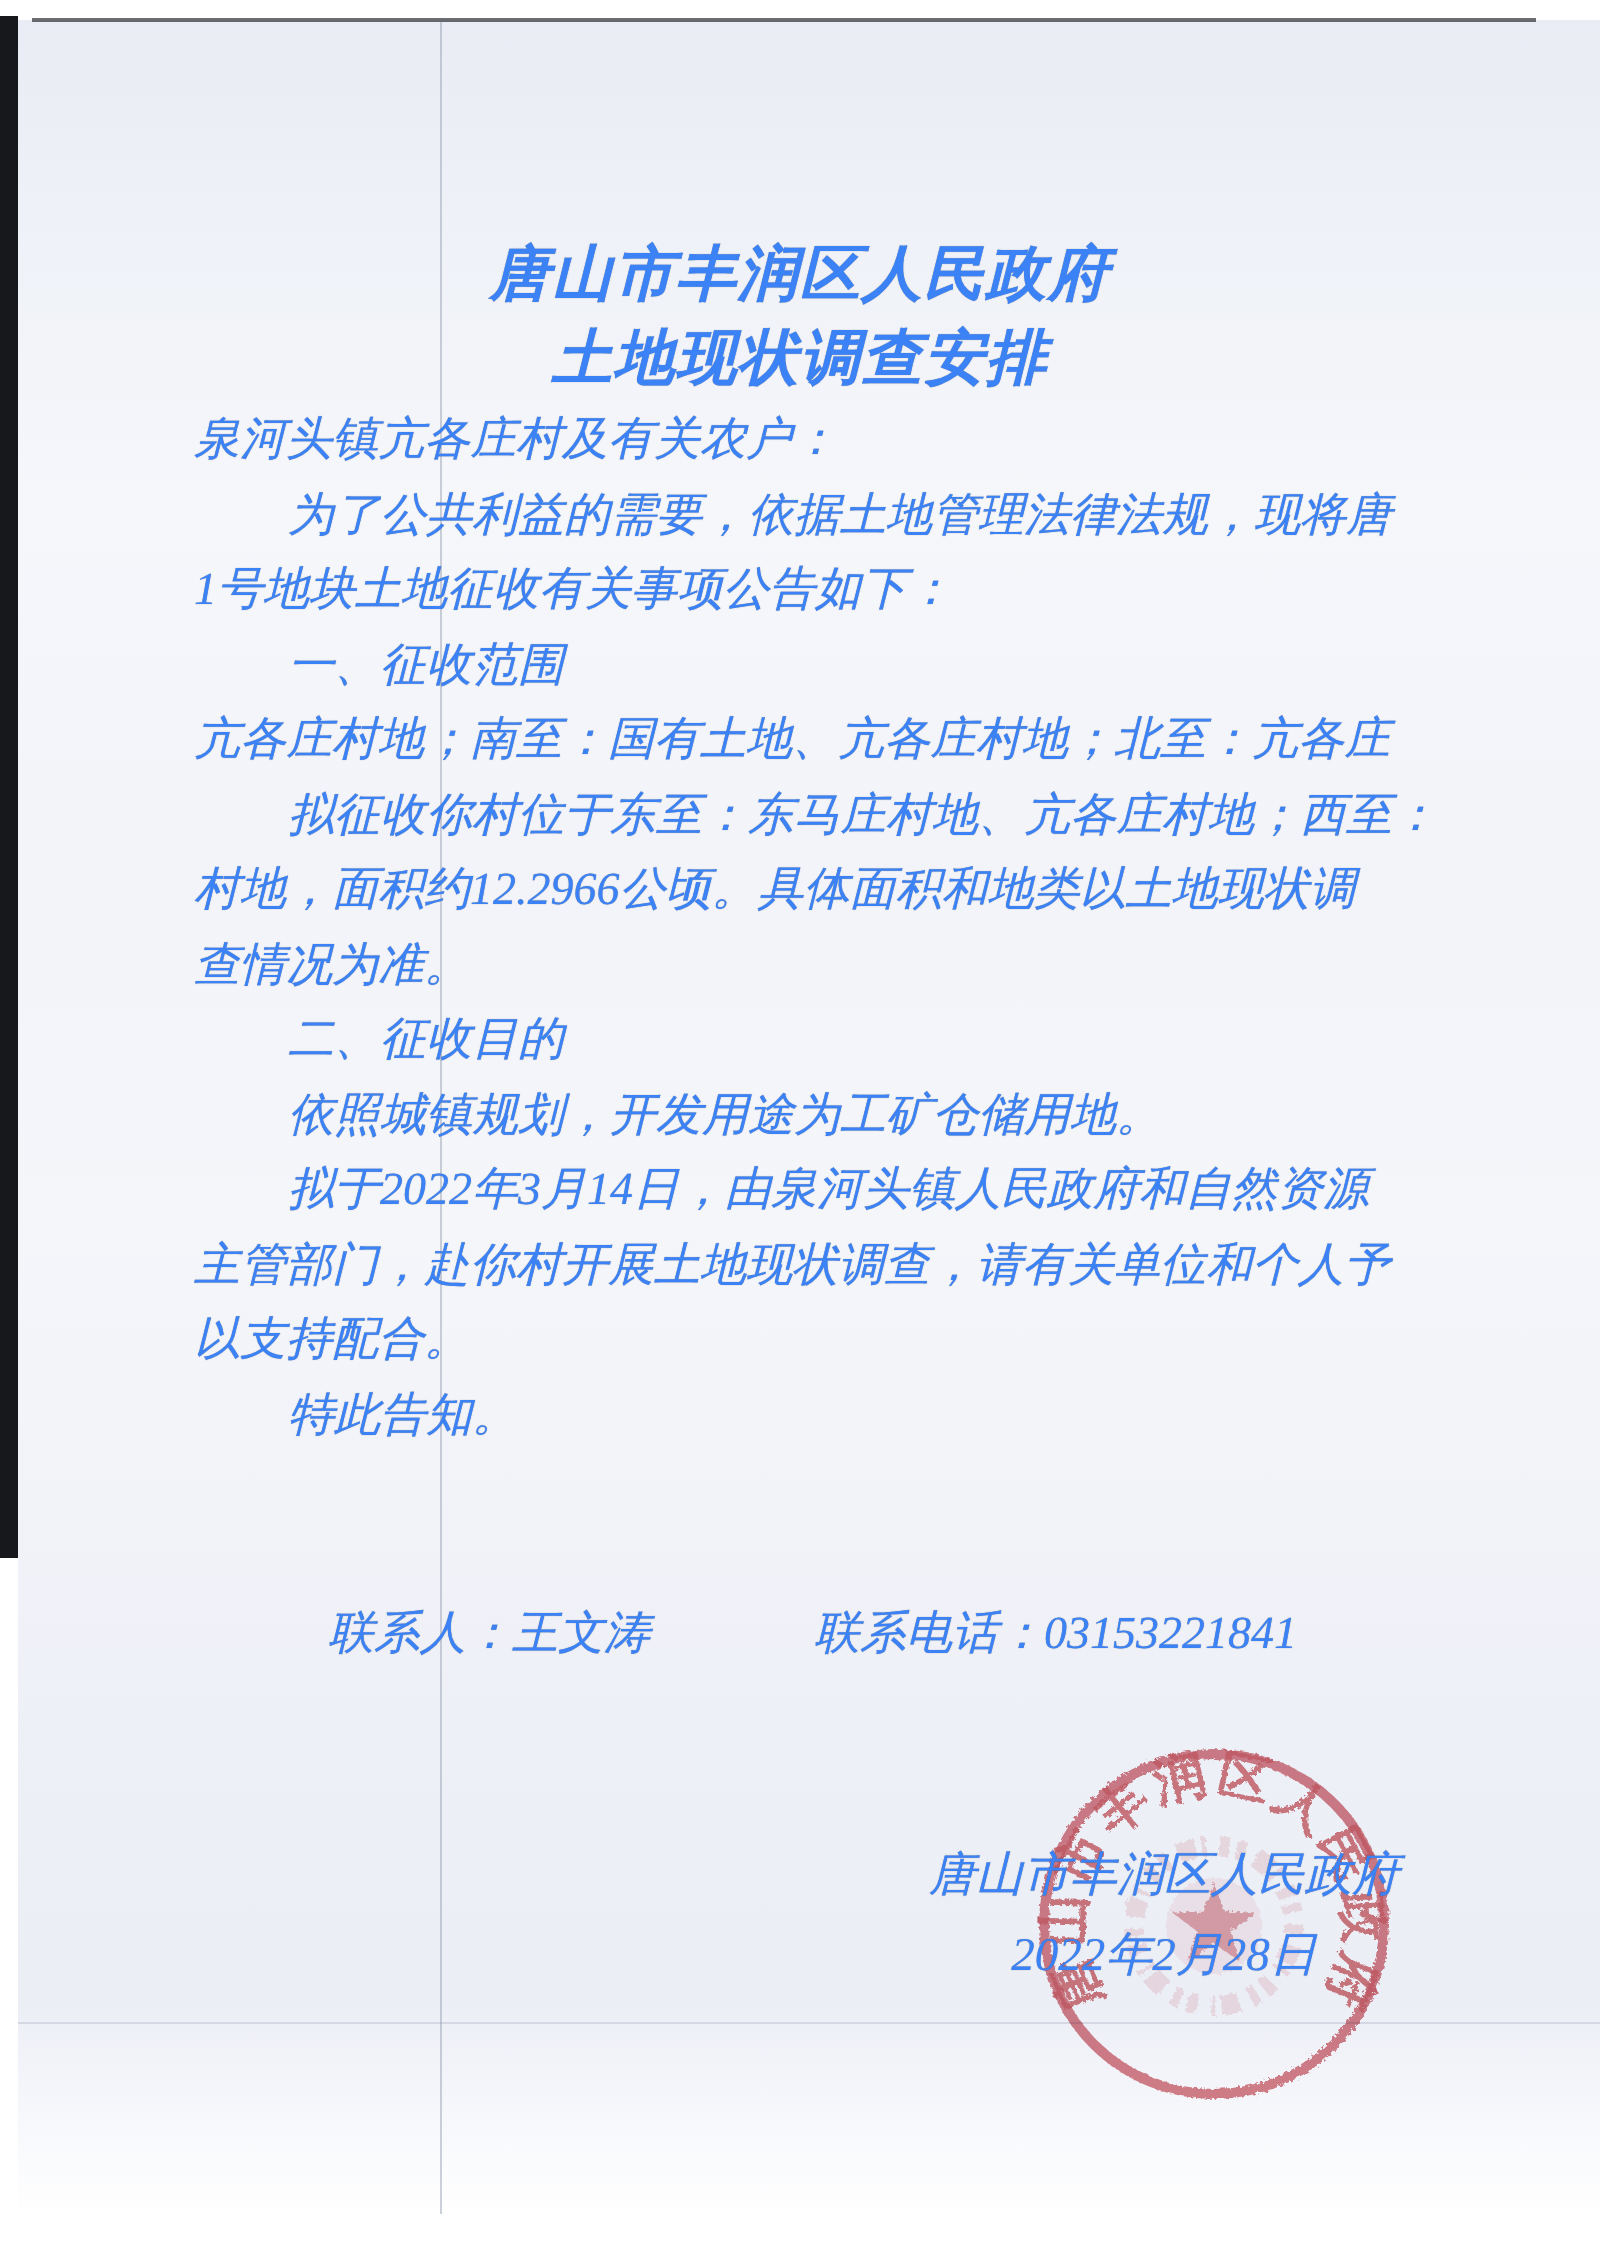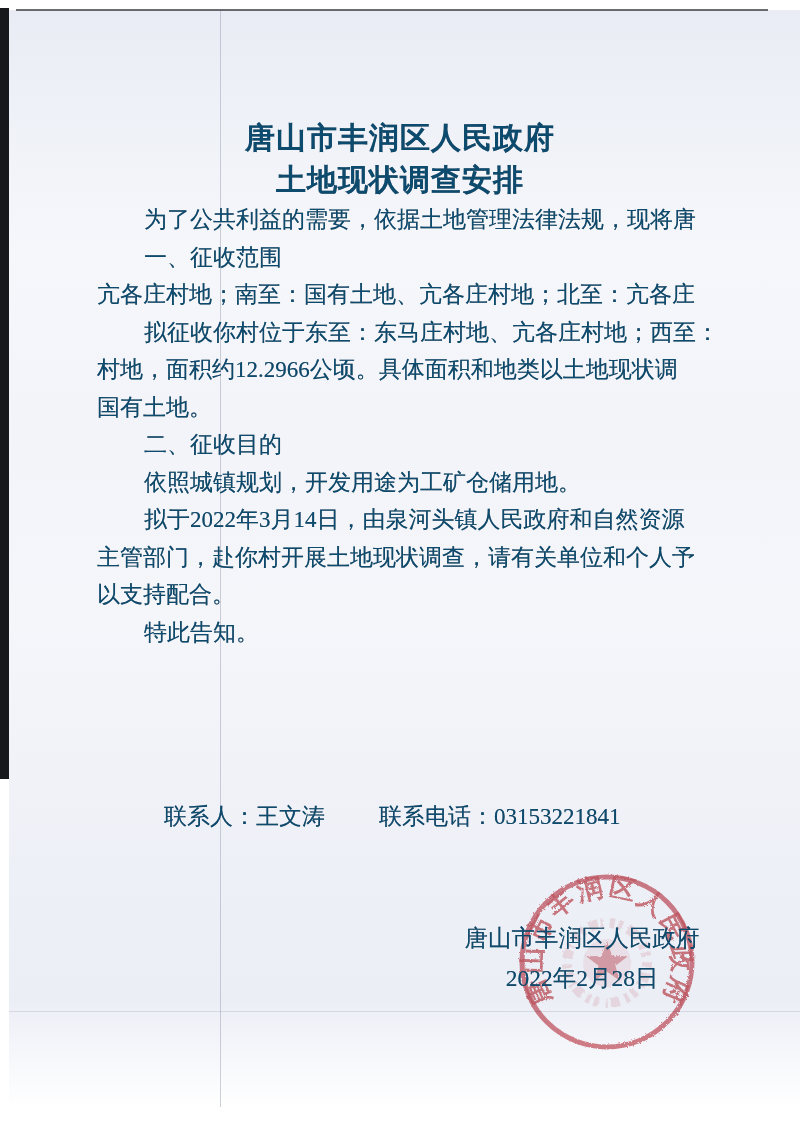--- a/index.html
+++ b/index.html
@@ -30,41 +30,41 @@
   }
   .fold-v {
     position: absolute; left: 220px; top: 11px; width: 1px; height: 1096px;
     background: rgba(145,152,172,0.45);
   }
   .fold-h {
     position: absolute; left: 9px; top: 1011px; width: 791px; height: 1px;
     background: rgba(150,155,172,0.28);
   }
 
-  .ink { color: #0c4a6e; text-shadow: 0 0 0.5px rgba(43,43,48,0.55); }
+  .ink { color: #3b82f6; text-shadow: 0 0 0.5px rgba(43,43,48,0.55); font-style: italic; }
 
   .title-block {
     position: absolute; left: 90px; top: 117px; width: 620px;
     text-align: center;
     font-size: 30px; font-weight: 700; line-height: 42px;
     letter-spacing: 1px;
   }
 
   .body-lines {
     position: absolute; left: 97px; top: 201px; width: 628px;
     font-size: 23px; line-height: 37.5px;
     white-space: nowrap;
   }
   .body-lines .line.indent { padding-left: 47px; }
 
   .contact {
     position: absolute; left: 164px; top: 798px;
     font-size: 23px; line-height: 38px; white-space: nowrap;
   }
-  .contact .phone { margin-left: 54px; }
+  .contact .phone { margin-left: 82px; }
 
   .signature {
     position: absolute; left: 452px; top: 918px; width: 260px;
     text-align: center; font-size: 23.5px; line-height: 40px;
     z-index: 3; white-space: nowrap;
   }
 
   .seal {
     position: absolute; left: 506px; top: 860px;
     width: 202px; height: 202px;
@@ -82,26 +82,28 @@
   <div class="strip-left"></div>
   <div class="fold-v"></div>
   <div class="fold-h"></div>
 
   <div class="title-block ink">
     <div>唐山市丰润区人民政府</div>
     <div>土地现状调查安排</div>
   </div>
 
   <div class="body-lines ink">
+      <div class="line">泉河头镇亢各庄村及有关农户：</div>
       <div class="line indent">为了公共利益的需要，依据土地管理法律法规，现将唐</div>
+      <div class="line">1号地块土地征收有关事项公告如下：</div>
       <div class="line indent">一、征收范围</div>
       <div class="line">亢各庄村地；南至：国有土地、亢各庄村地；北至：亢各庄</div>
       <div class="line indent">拟征收你村位于东至：东马庄村地、亢各庄村地；西至：</div>
       <div class="line">村地，面积约12.2966公顷。具体面积和地类以土地现状调</div>
-      <div class="line">国有土地。</div>
+      <div class="line">查情况为准。</div>
       <div class="line indent">二、征收目的</div>
       <div class="line indent">依照城镇规划，开发用途为工矿仓储用地。</div>
       <div class="line indent">拟于2022年3月14日，由泉河头镇人民政府和自然资源</div>
       <div class="line">主管部门，赴你村开展土地现状调查，请有关单位和个人予</div>
       <div class="line">以支持配合。</div>
       <div class="line indent">特此告知。</div>
     </div>
 
   <div class="contact ink">
     <span class="person">联系人：王文涛</span><span class="phone">联系电话：03153221841</span>

